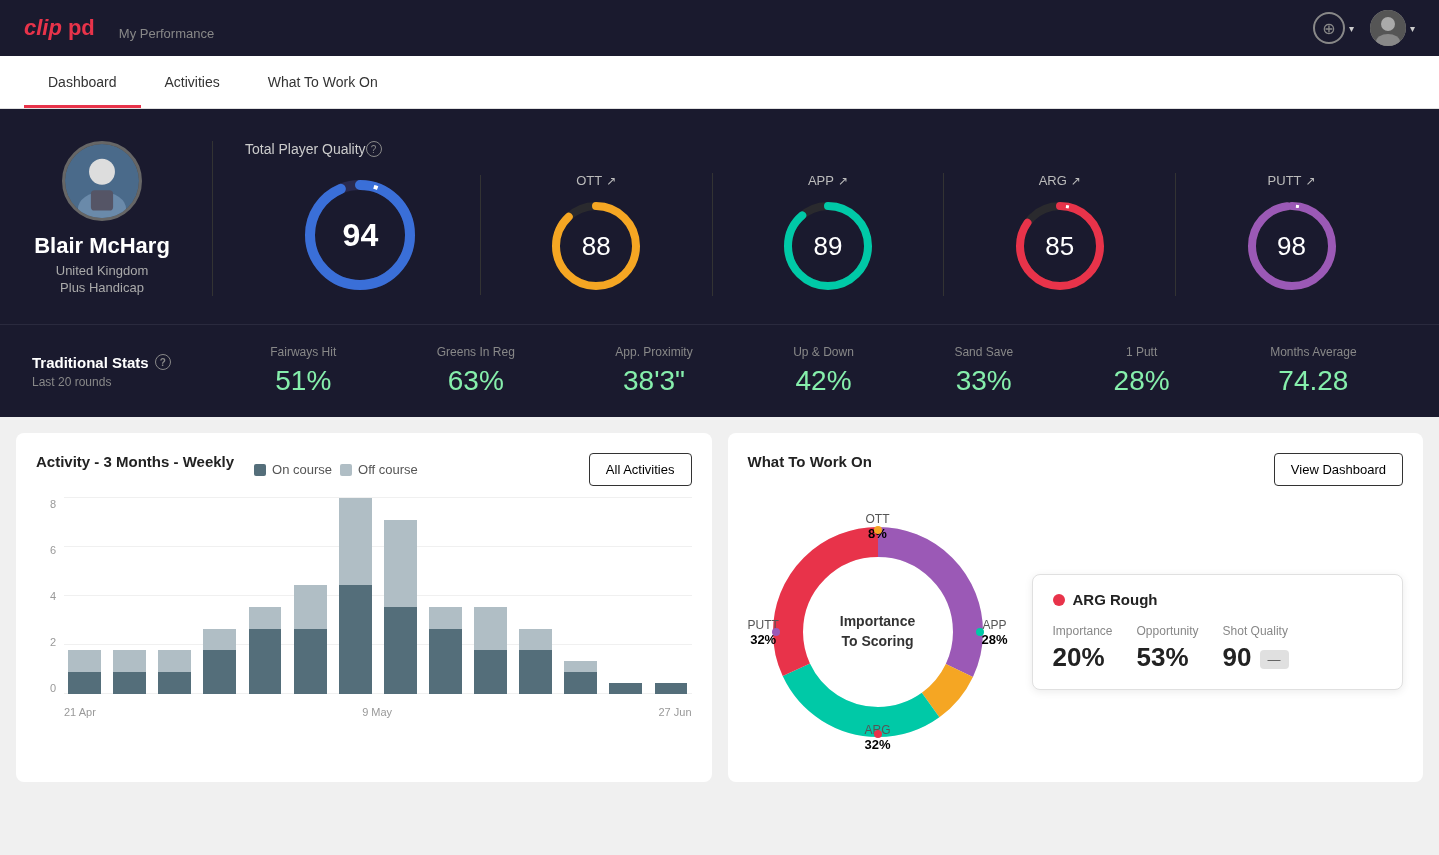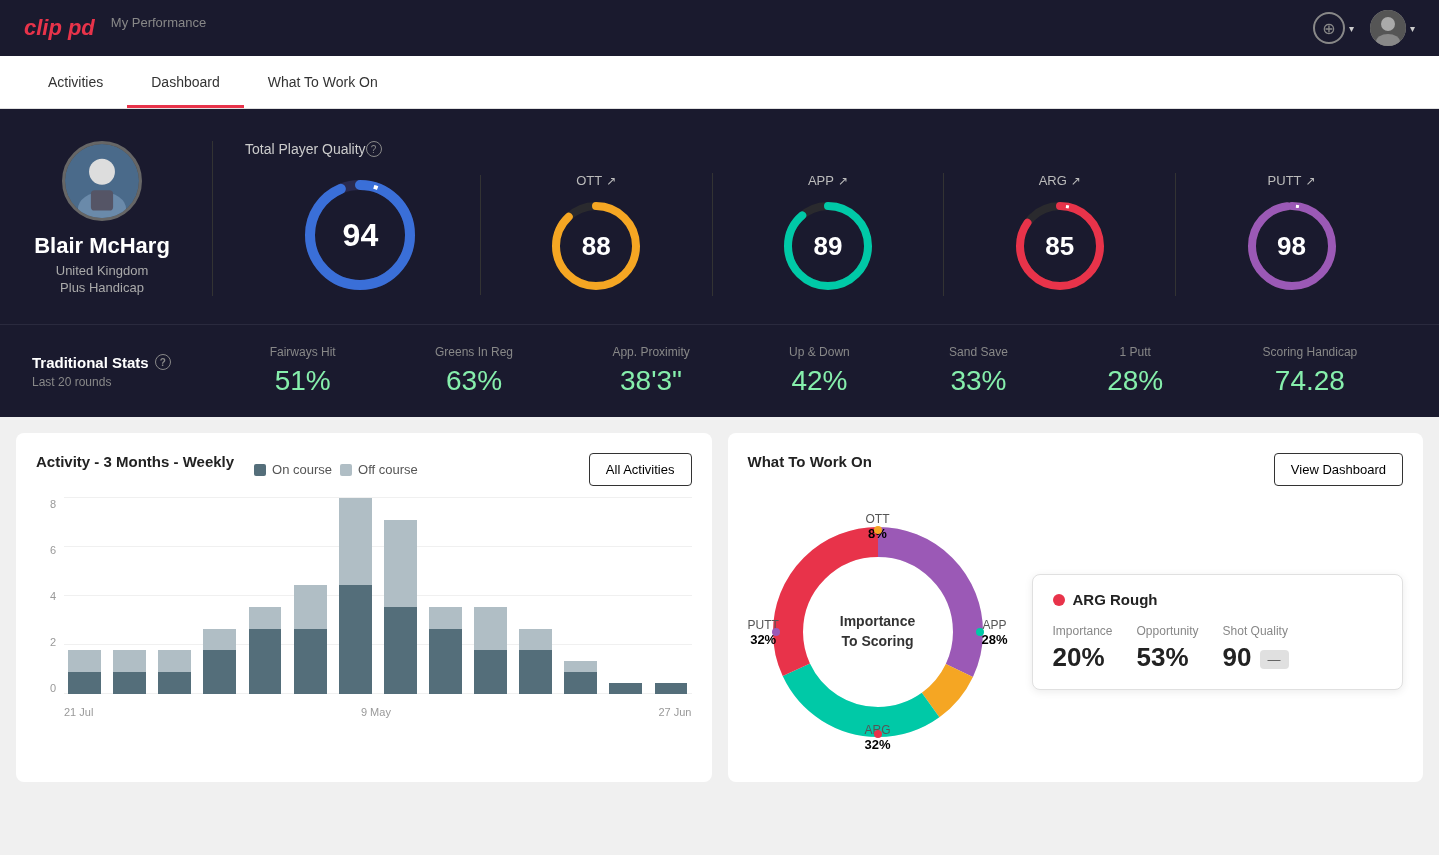--- a/index.html
+++ b/index.html
@@ -132,21 +132,21 @@
     .ring-container svg {
       transform: rotate(-90deg);
     }
     .ring-value {
       position: absolute;
       top: 50%;
       left: 50%;
       transform: translate(-50%, -50%);
       color: #fff;
       font-size: 26px;
-      font-weight: 700;
+      font-weight: 400;
     }
     .ring-container-large {
       position: relative;
       width: 120px;
       height: 120px;
     }
     .ring-container-large svg { transform: rotate(-90deg); }
     .ring-value-large {
       position: absolute;
       top: 50%;
@@ -379,24 +379,24 @@
       padding: 2px 8px;
       font-size: 13px;
       color: #555;
       margin-top: 4px;
     }
   </style>
 </head>
 <body>
 
 <div class="header">
-  <div style="display:flex;align-items:flex-start;">
+  <div style="display:flex;align-items:flex-end;gap:8px;">
     <div class="logo">
       <span style="color:#e8334a;font-size:22px;font-weight:800;font-style:italic;">clip</span>
-        <span style="color:#e8334a;font-size:22px;font-weight:800;font-style:italic;">pd</span>
+        <span style="color:#e8334a;font-size:22px;font-weight:800;">pd</span>
     </div>
     <span style="color:#888;font-size:13px;margin-left:16px;">My Performance</span>
   </div>
   <div class="header-right">
     <div style="display:flex;align-items:center;gap:4px;">
       <div class="add-btn">⊕</div>
       <span class="chevron-down">▾</span>
     </div>
     <div style="display:flex;align-items:center;gap:4px;">
       <div class="avatar">
@@ -405,22 +405,22 @@
             <circle cx="18" cy="14" r="7" fill="#aaa"></circle>
             <ellipse cx="18" cy="32" rx="12" ry="8" fill="#888"></ellipse>
           </svg>
       </div>
       <span class="chevron-down">▾</span>
     </div>
   </div>
 </div>
 
 <div class="nav">
+  <div class="nav-item active">Dashboard</div>
   <div class="nav-item">Activities</div>
-  <div class="nav-item active">Dashboard</div>
   <div class="nav-item">What To Work On</div>
 </div>
 
 <div class="hero">
 
   <div class="player-card">
     <div class="player-avatar">
       <svg width="80" height="80" viewBox="0 0 80 80">
         <circle cx="40" cy="40" r="40" fill="#4a6a8a"></circle>
         <circle cx="40" cy="30" r="14" fill="#ddd"></circle>
@@ -540,21 +540,21 @@
     </div>
     <div class="ts-item">
       <div class="ts-item-label">Sand Save</div>
       <div class="ts-item-value">33%</div>
     </div>
     <div class="ts-item">
       <div class="ts-item-label">1 Putt</div>
       <div class="ts-item-value">28%</div>
     </div>
     <div class="ts-item">
-      <div class="ts-item-label">Scoring Handicap</div>
+      <div class="ts-item-label">Months Average</div>
       <div class="ts-item-value">74.28</div>
     </div>
   </div>
 </div>
 
 <div class="bottom-panels">
 
   <div class="panel">
     <div class="chart-header">
       <div style="display:flex;gap:20px;">
@@ -642,21 +642,21 @@
           </div>
           <div style="display: flex; flex-direction: column; align-items: center; flex: 1 1 0%; height: 100%; justify-content: flex-end;">
             <div style="width: 80%; height: 10.8889px; background: rgb(84, 110, 122);"></div>
           </div>
           <div style="display: flex; flex-direction: column; align-items: center; flex: 1 1 0%; height: 100%; justify-content: flex-end;">
             <div style="width: 80%; height: 10.8889px; background: rgb(84, 110, 122);"></div>
           </div>
         </div>
 
       <div class="x-labels">
-        <span>21 Jul</span>
+        <span>21 Apr</span>
         <span>9 May</span>
         <span>27 Jun</span>
       </div>
     </div>
   </div>
 
   <div class="panel">
     <div class="wtwo-header">
       <span class="panel-title">What To Work On</span>
       <button class="view-dashboard-btn">View Dashboard</button>

